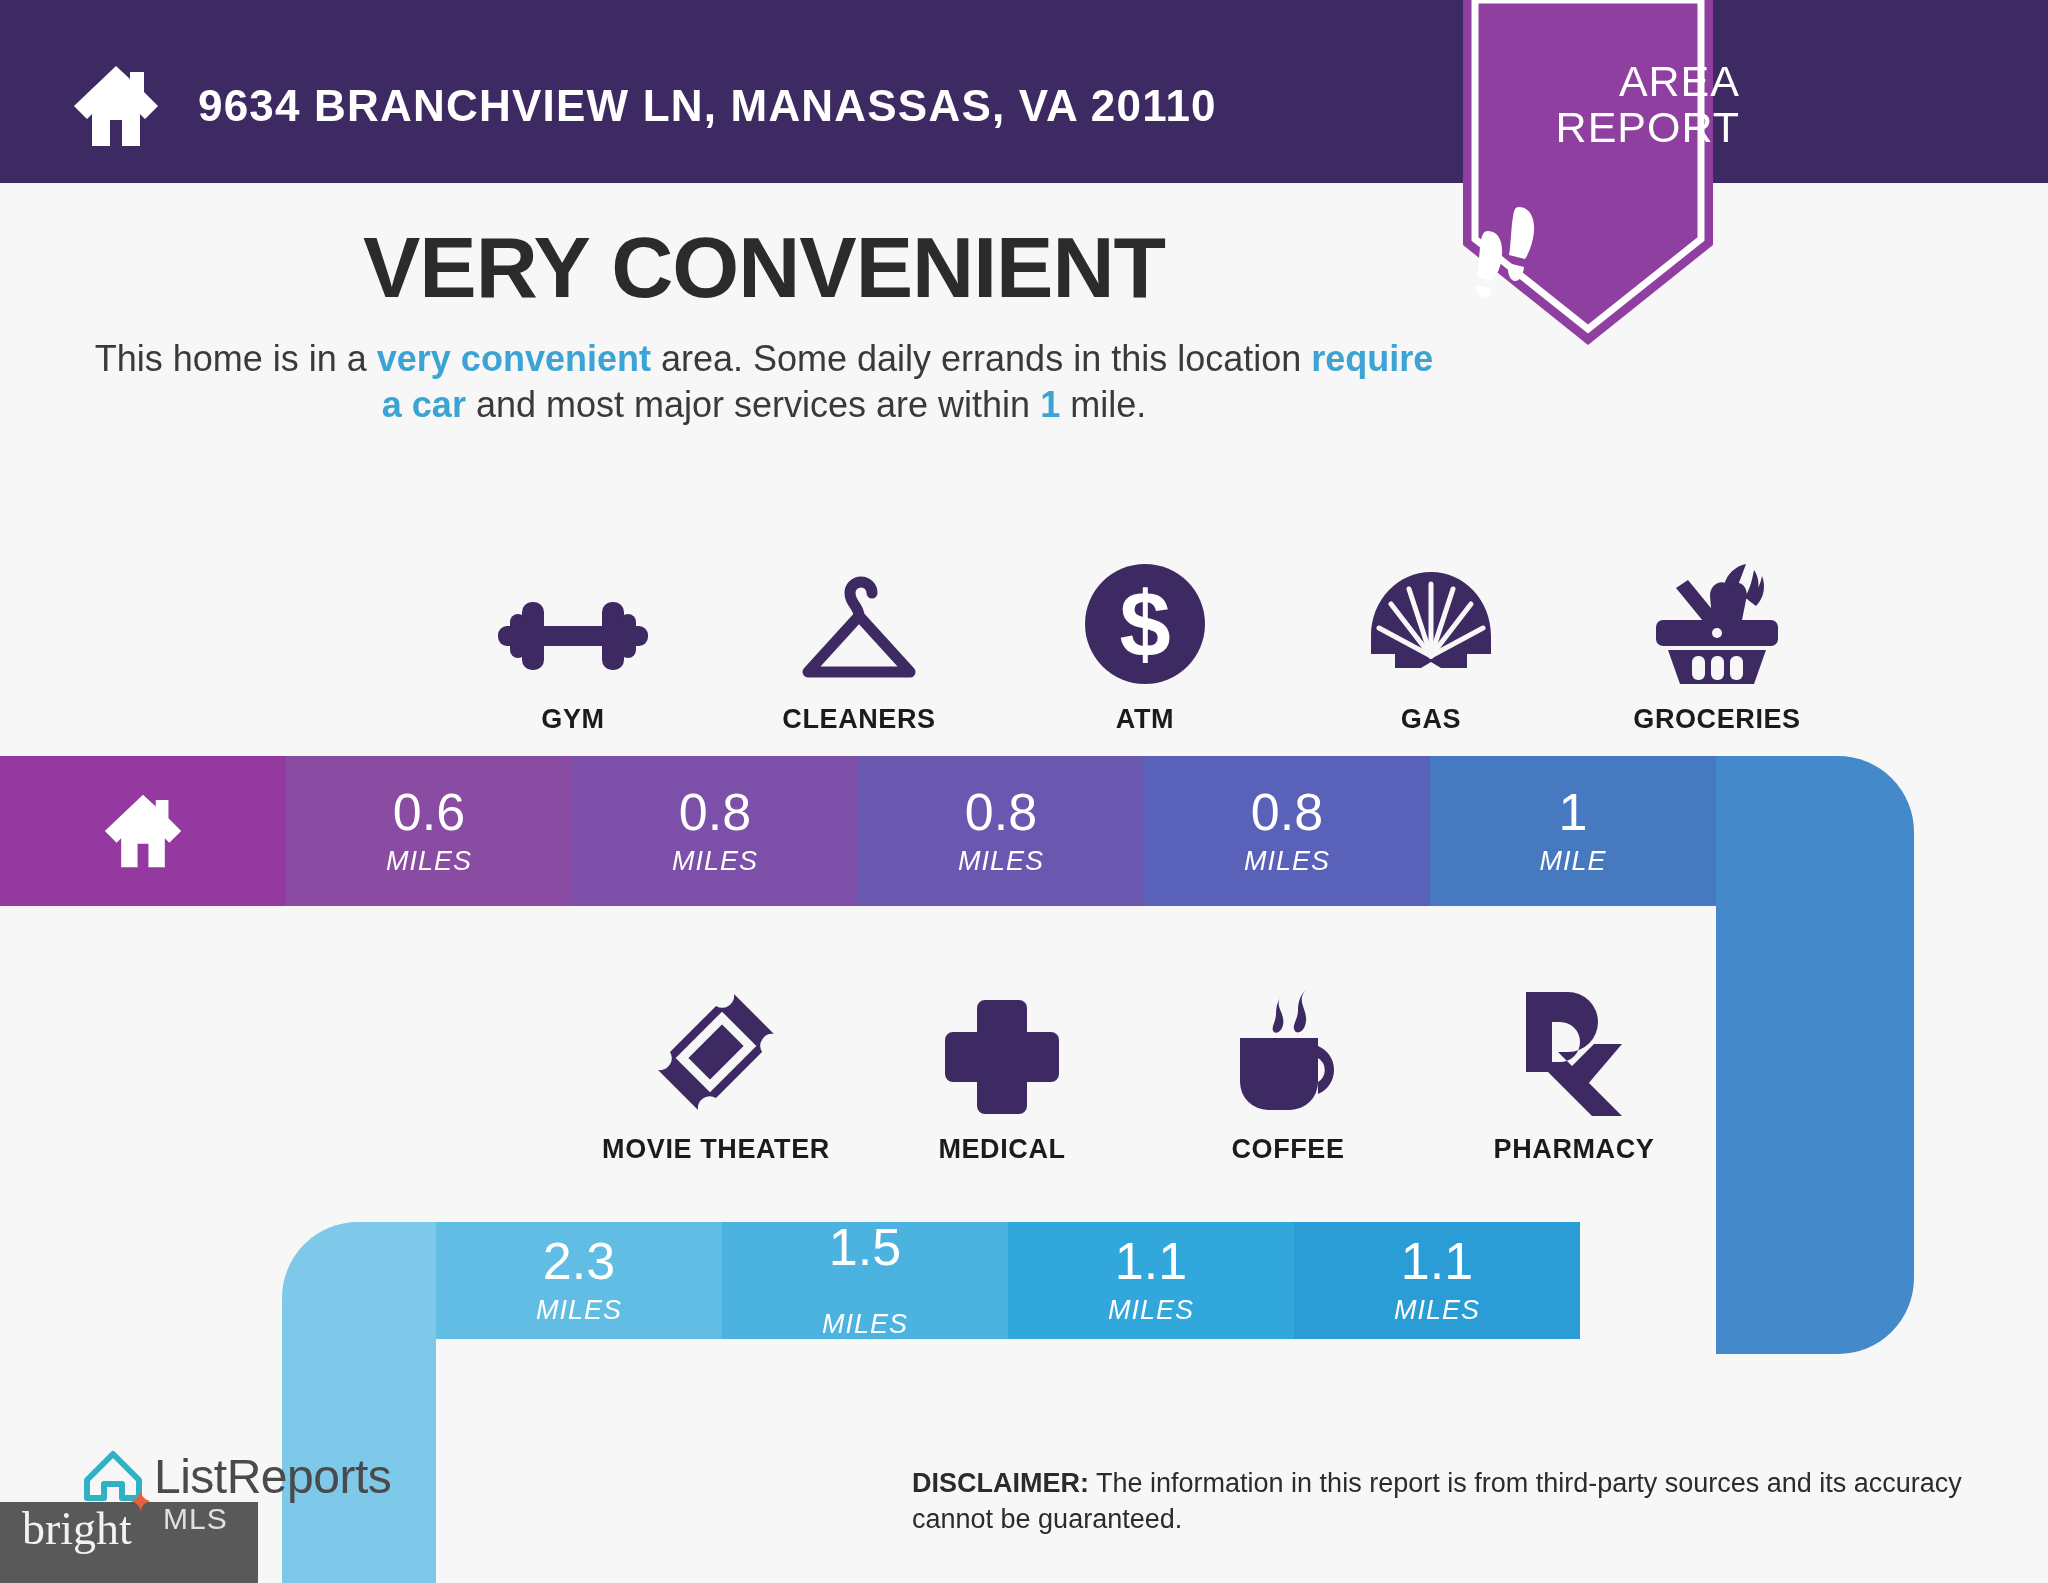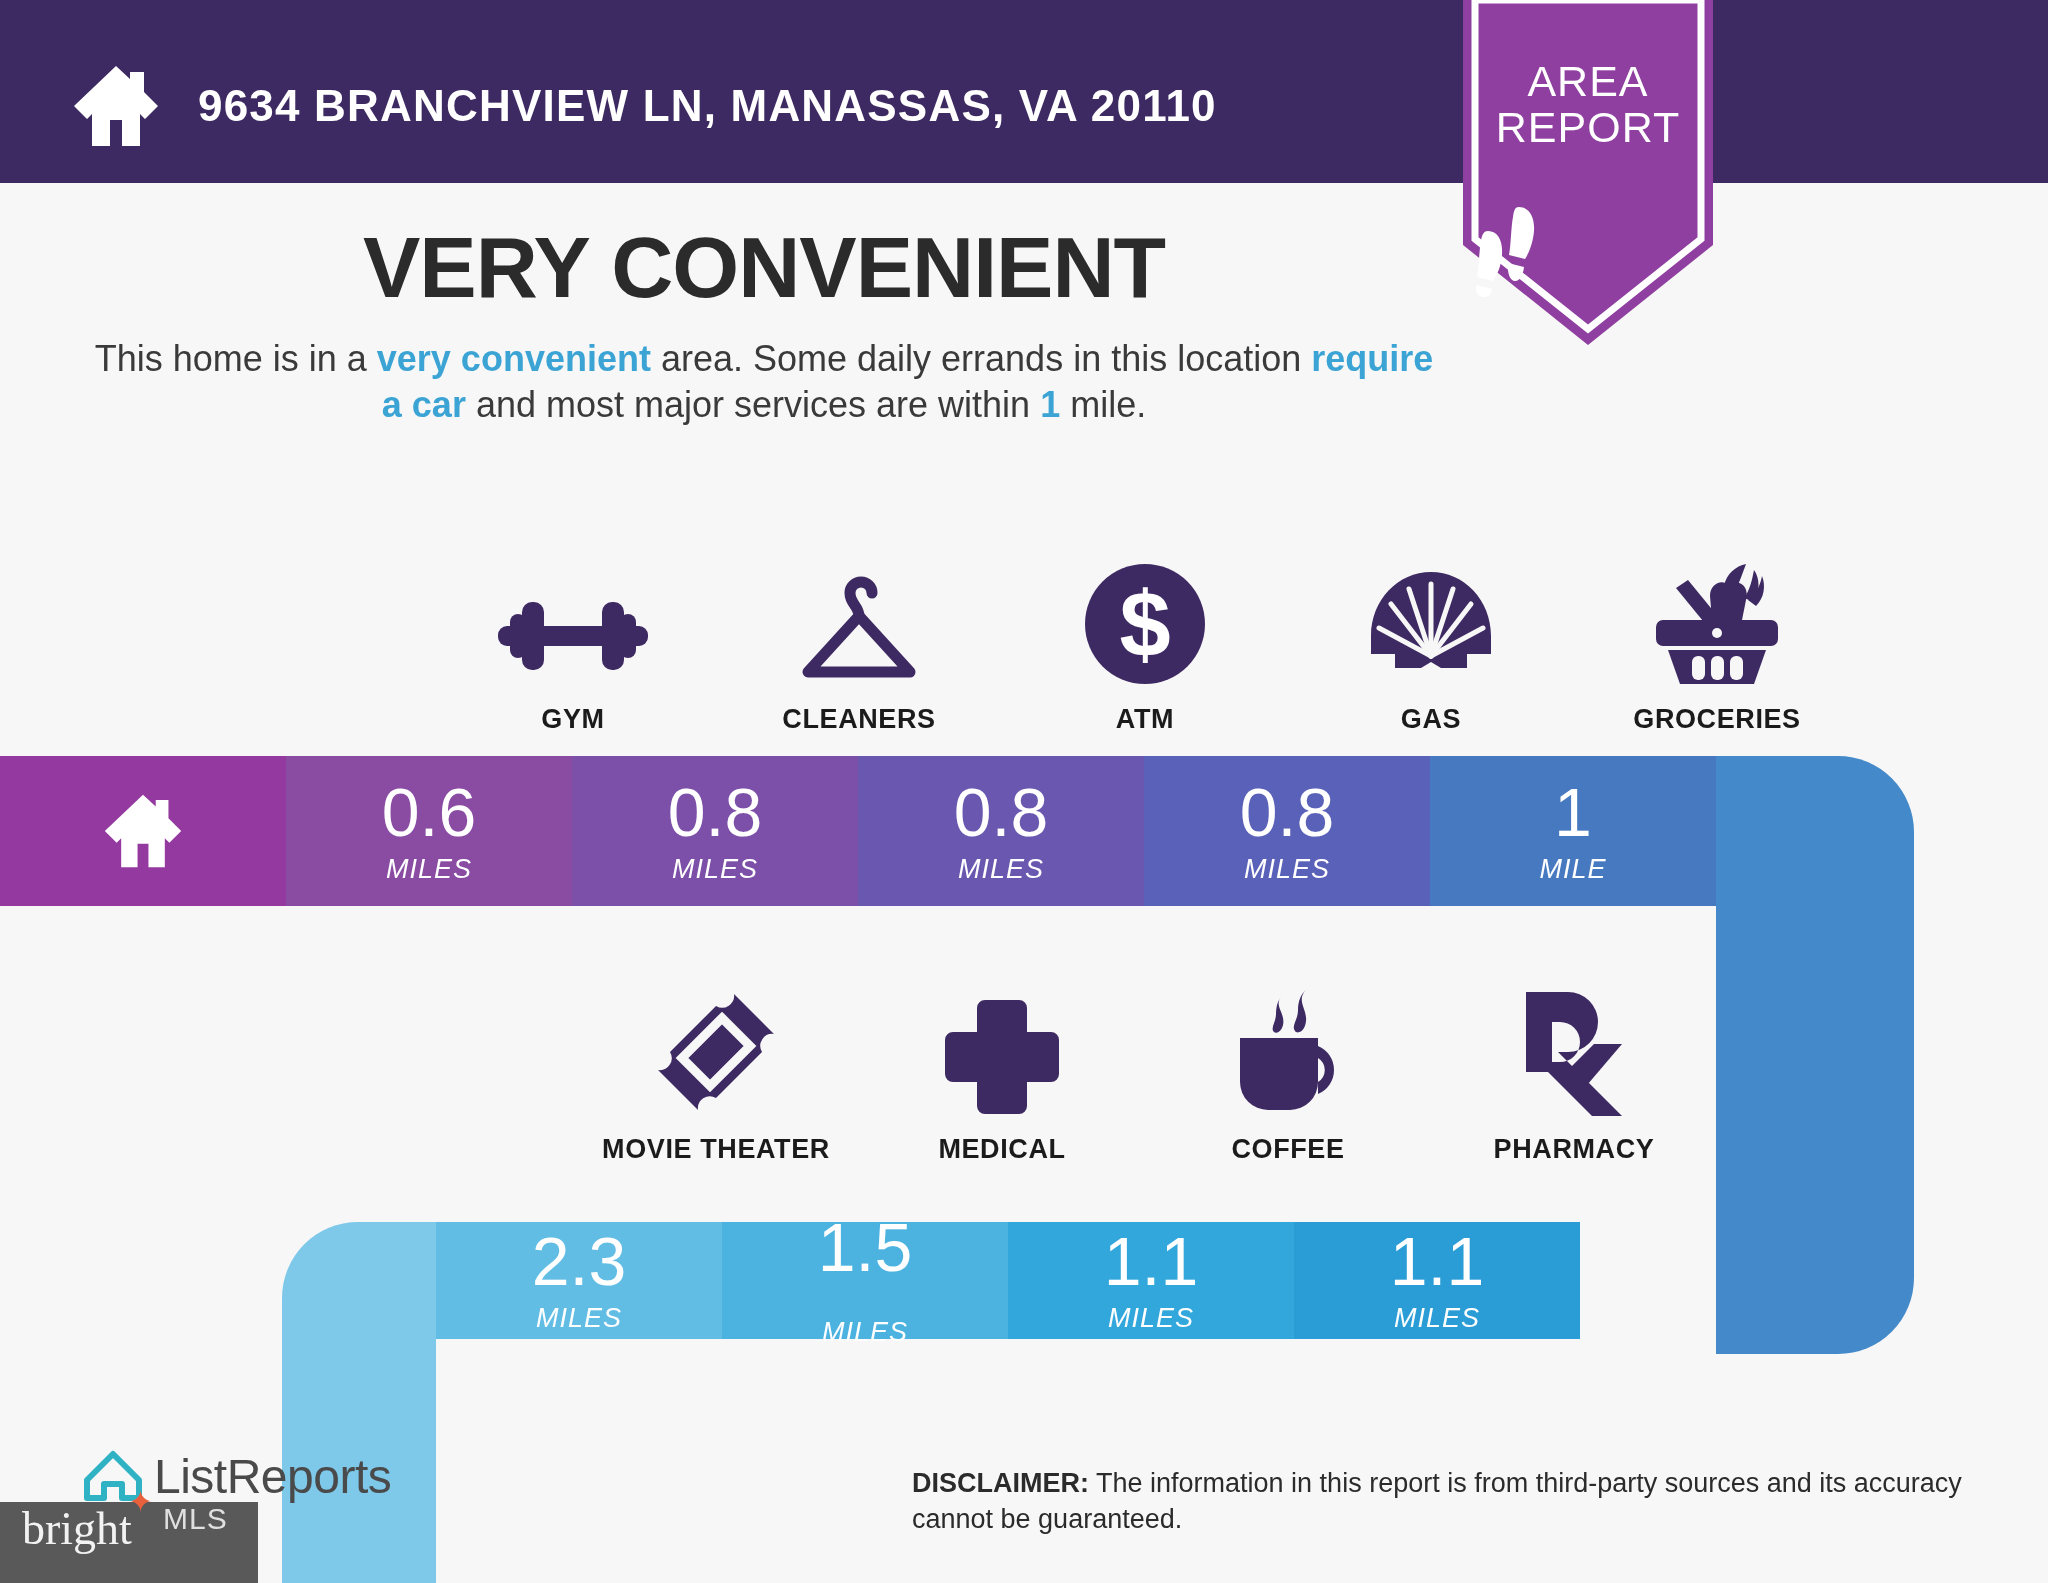--- a/index.html
+++ b/index.html
@@ -25,23 +25,24 @@
     white-space:nowrap;
   }
 
   
   .badge{
     position:absolute;left:1463px;top:0;width:250px;height:345px;
     z-index:5;
   }
   .badge svg{display:block;}
   .badge-text{
-    position:absolute;left:0;top:58px;width:250px;text-align:center;
+    position:absolute;left:0;top:58px;width:250px;text-align:right;
     color:#fff;font-size:43px;font-weight:400;line-height:1.08;
     letter-spacing:1px;
+    padding-left:27px;
   }
   .badge-feet{
     position:absolute;left:0;top:205px;width:250px;text-align:center;
   }
 
   
   .hero{position:absolute;left:84px;top:224px;width:1360px;text-align:center;}
   .hero h1{
     margin:0;font-size:86px;font-weight:700;color:#2b2b2b;
     letter-spacing:-1px;line-height:1.0;
@@ -67,21 +68,21 @@
     letter-spacing:0.6px;white-space:nowrap;
   }
 
   
   .distrow{position:absolute;display:flex;z-index:3;}
   .distcell{
     width:286px;height:100%;
     display:flex;flex-direction:column;align-items:center;justify-content:center;
     color:#ffffff;
   }
-  .distcell .num{font-size:68px;font-weight:300;line-height:1;text-align:center;}
+  .distcell .num{font-size:52px;font-weight:300;line-height:1;text-align:center;}
   .distcell .unit{font-size:27px;font-weight:400;margin-top:8px;letter-spacing:1px;font-style:italic;}
   .homecell{
     width:286px;height:100%;display:flex;align-items:center;justify-content:center;
   }
 
   
   .lr-logo{
     position:absolute;left:82px;top:1448px;display:flex;align-items:center;gap:10px;
   }
   .lr-word{font-size:48px;color:#4a4a4a;font-weight:400;letter-spacing:-0.5px;}

